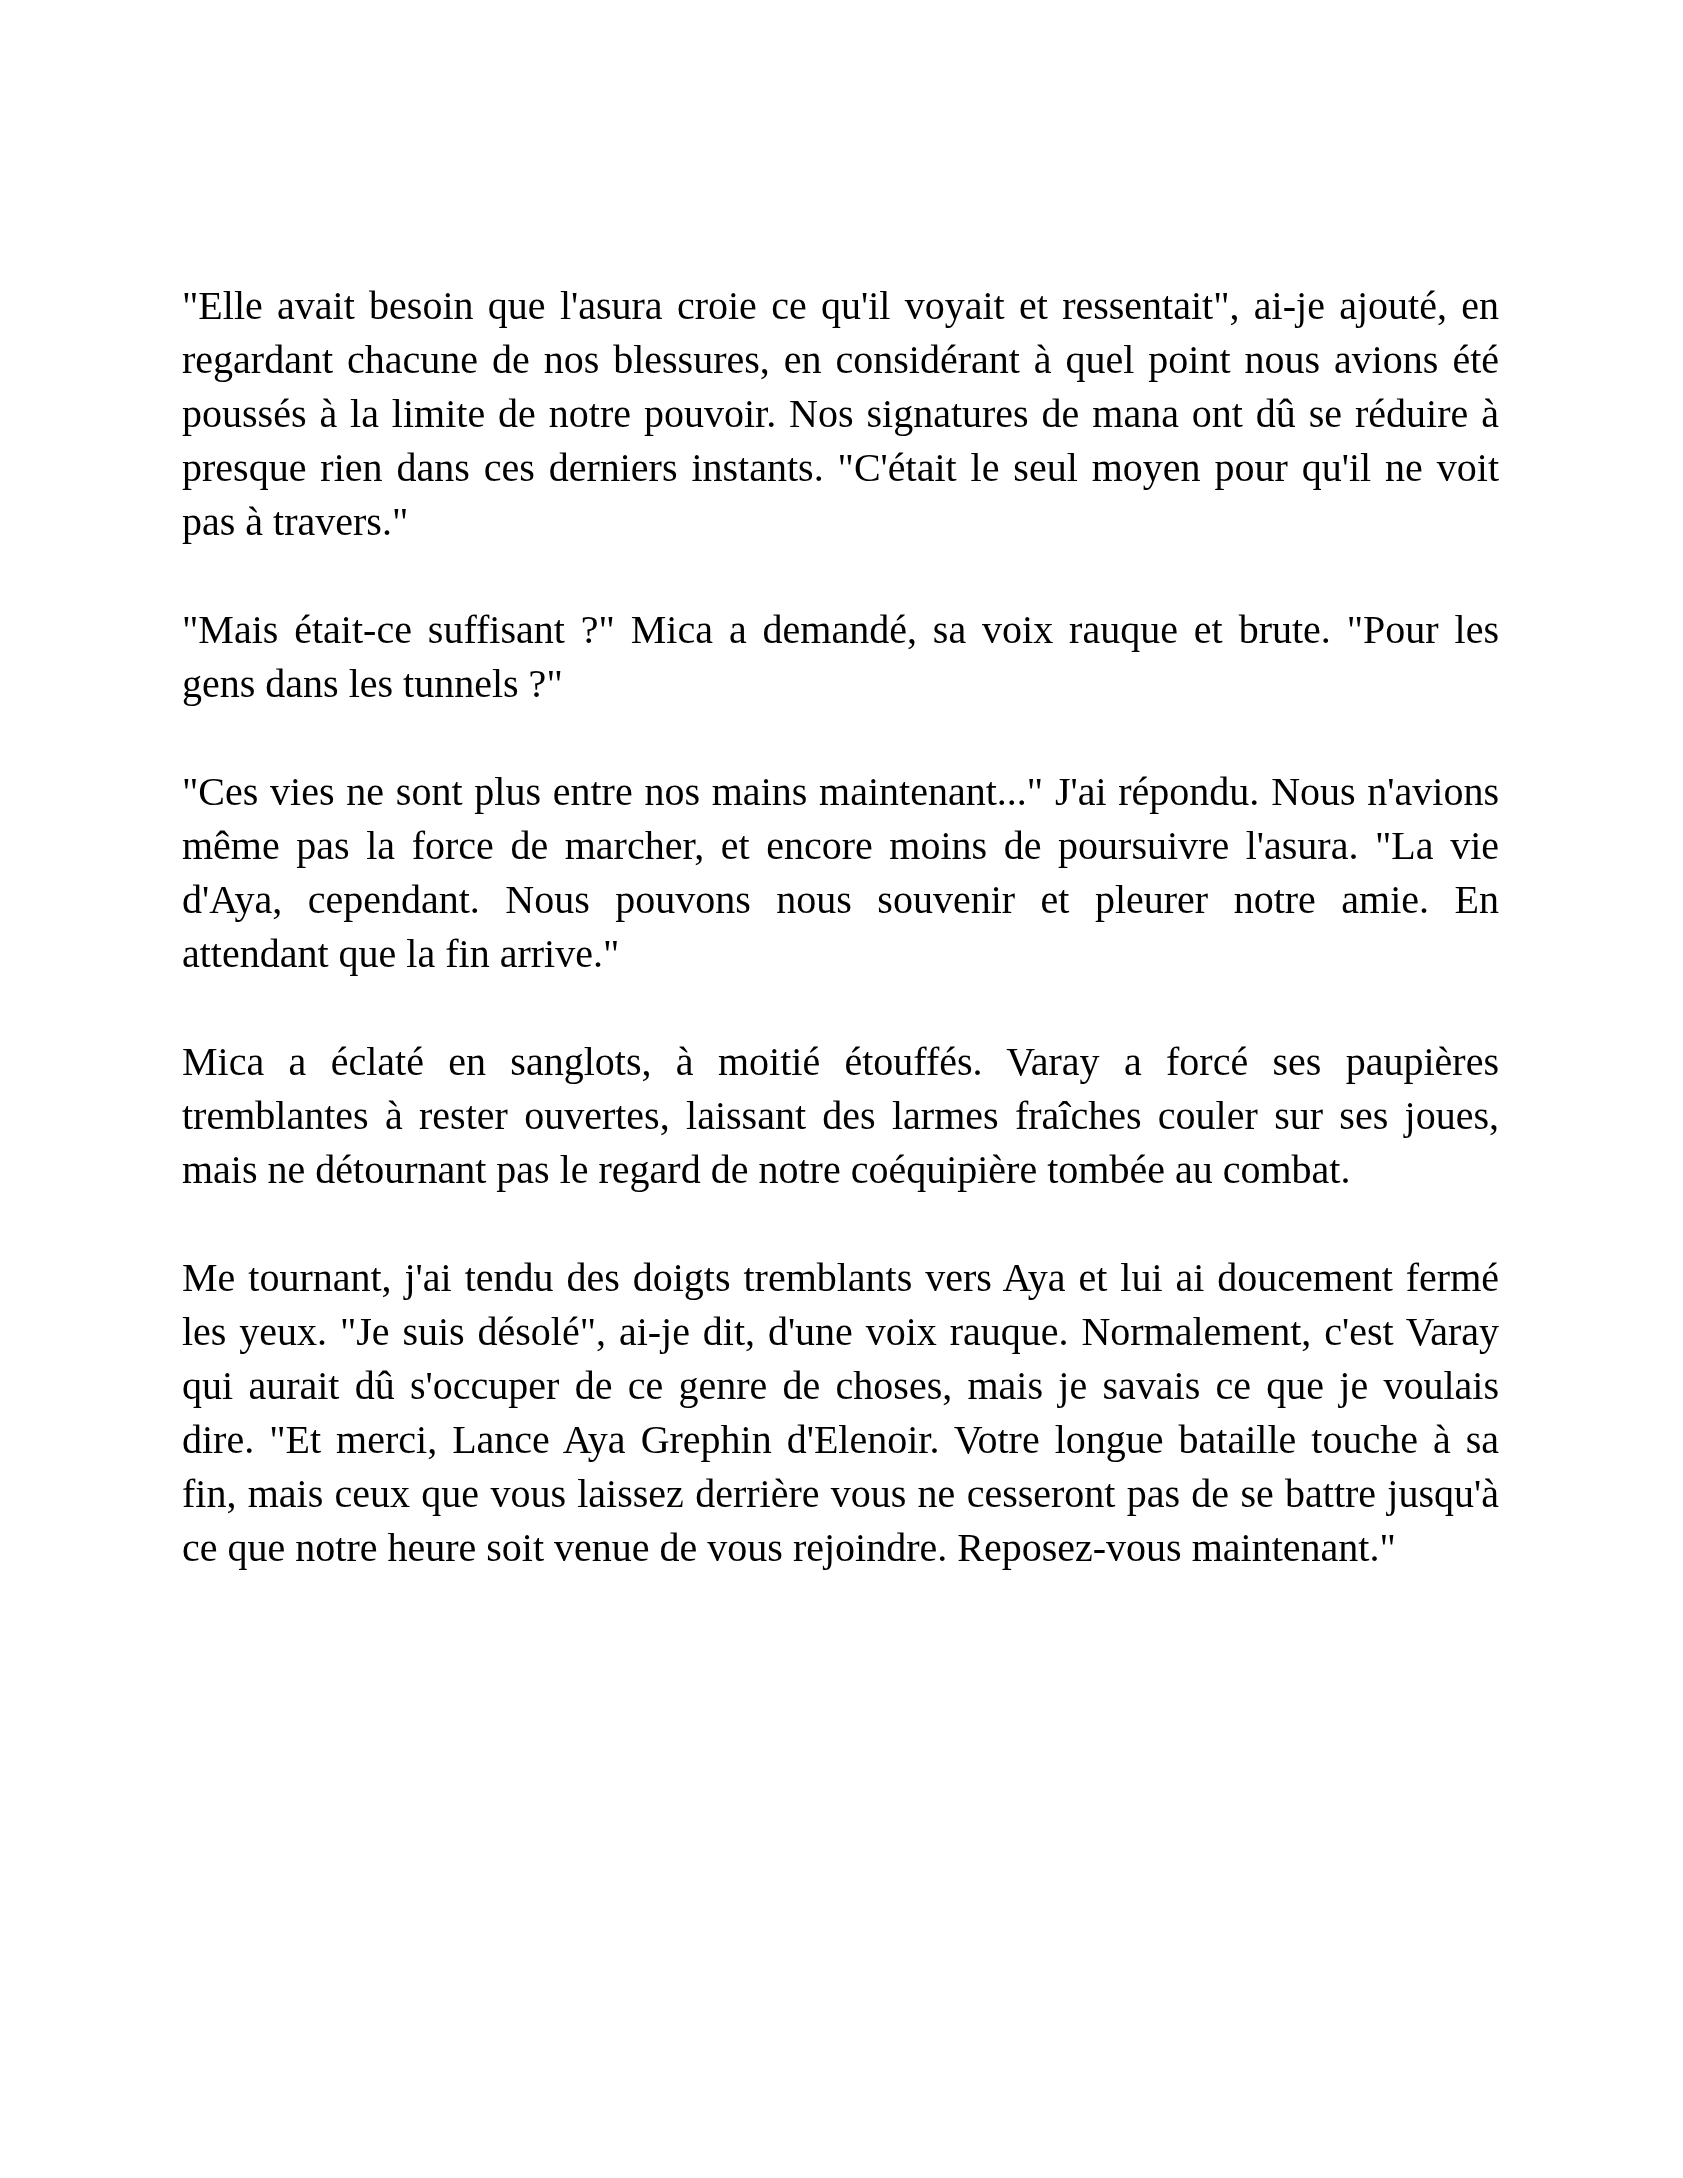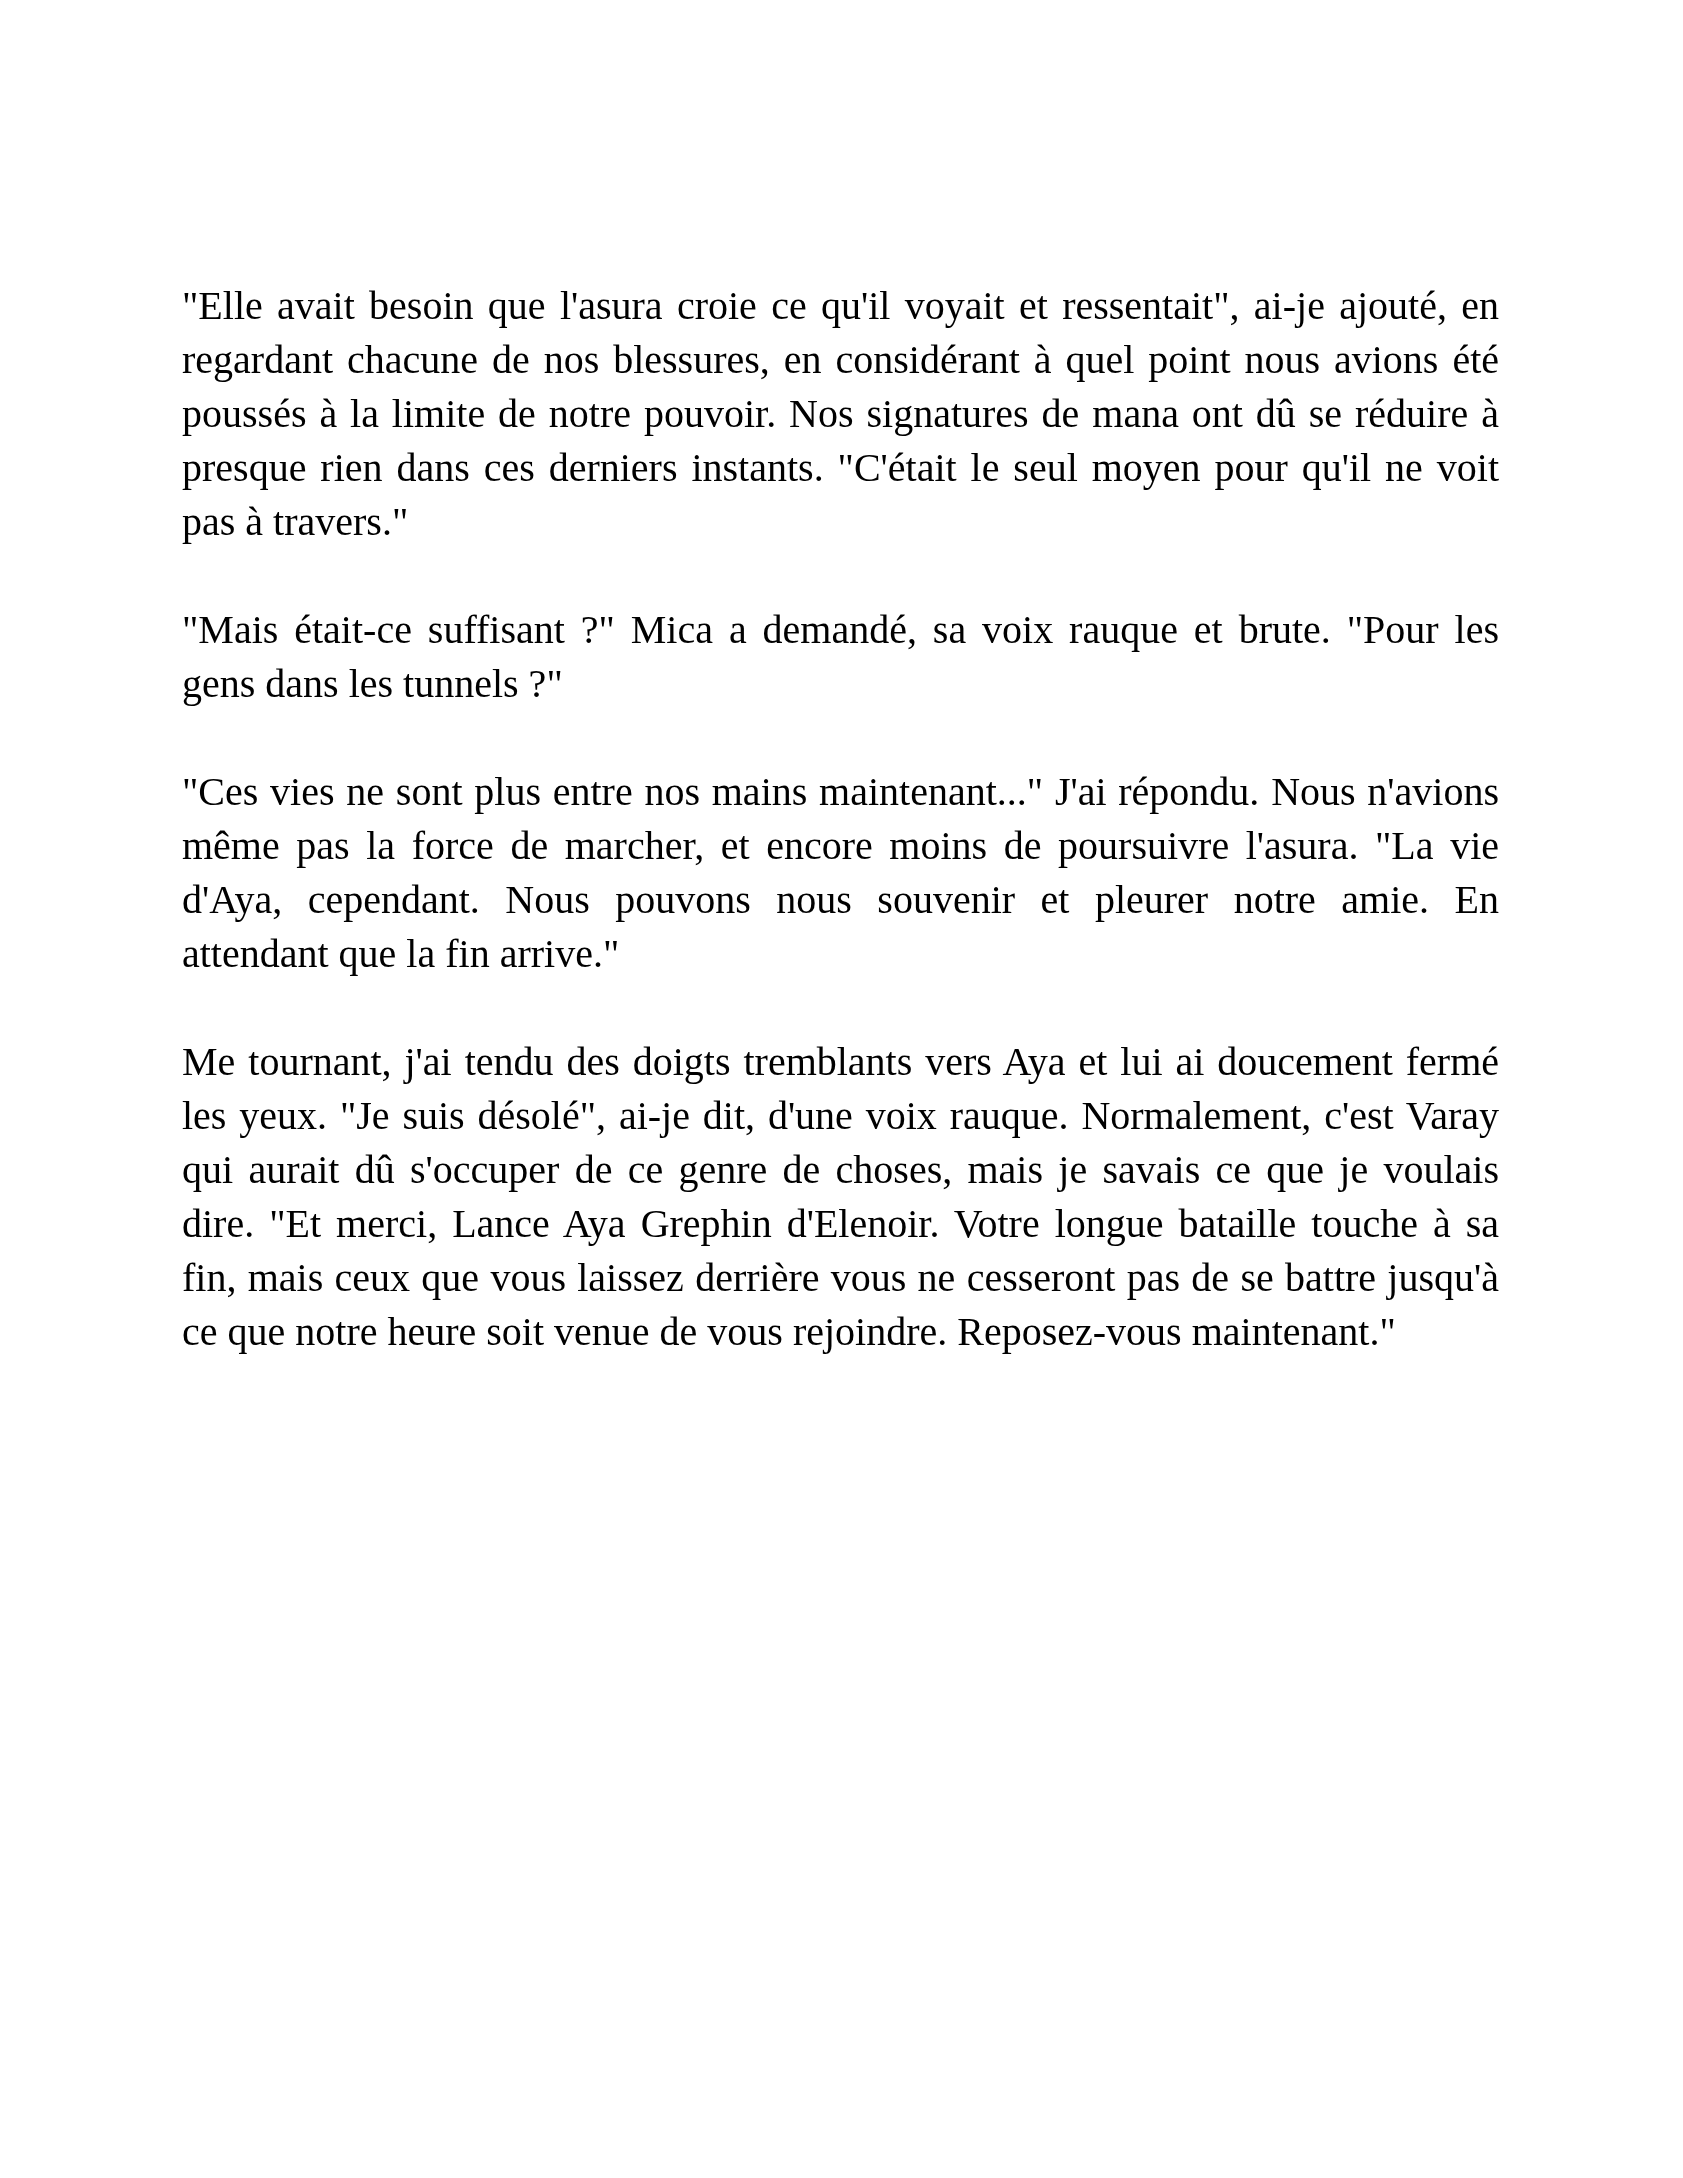--- a/index.html
+++ b/index.html
@@ -32,15 +32,16 @@
       margin-bottom: 16px;
     }
   </style>
 </head>
 <body>
 
 <div class="page">
   <p class="para">"Elle avait besoin que l'asura croie ce qu'il voyait et ressentait", ai-je ajouté, en regardant chacune de nos blessures, en considérant à quel point nous avions été poussés à la limite de notre pouvoir. Nos signatures de mana ont dû se réduire à presque rien dans ces derniers instants. "C'était le seul moyen pour qu'il ne voit pas à travers."</p>
   <p class="para">"Mais était-ce suffisant ?" Mica a demandé, sa voix rauque et brute. "Pour les gens dans les tunnels ?"</p>
   <p class="para">"Ces vies ne sont plus entre nos mains maintenant..." J'ai répondu. Nous n'avions même pas la force de marcher, et encore moins de poursuivre l'asura. "La vie d'Aya, cependant. Nous pouvons nous souvenir et pleurer notre amie. En attendant que la fin arrive."</p>
+  <p class="para">Mica a éclaté en sanglots, à moitié étouffés. Varay a forcé ses paupières tremblantes à rester ouvertes, laissant des larmes fraîches couler sur ses joues, mais ne détournant pas le regard de notre coéquipière tombée au combat.</p>
   <p class="para">Me tournant, j'ai tendu des doigts tremblants vers Aya et lui ai doucement fermé les yeux. "Je suis désolé", ai-je dit, d'une voix rauque. Normalement, c'est Varay qui aurait dû s'occuper de ce genre de choses, mais je savais ce que je voulais dire. "Et merci, Lance Aya Grephin d'Elenoir. Votre longue bataille touche à sa fin, mais ceux que vous laissez derrière vous ne cesseront pas de se battre jusqu'à ce que notre heure soit venue de vous rejoindre. Reposez-vous maintenant."</p>
 </div>
 
 
 </body></html>

